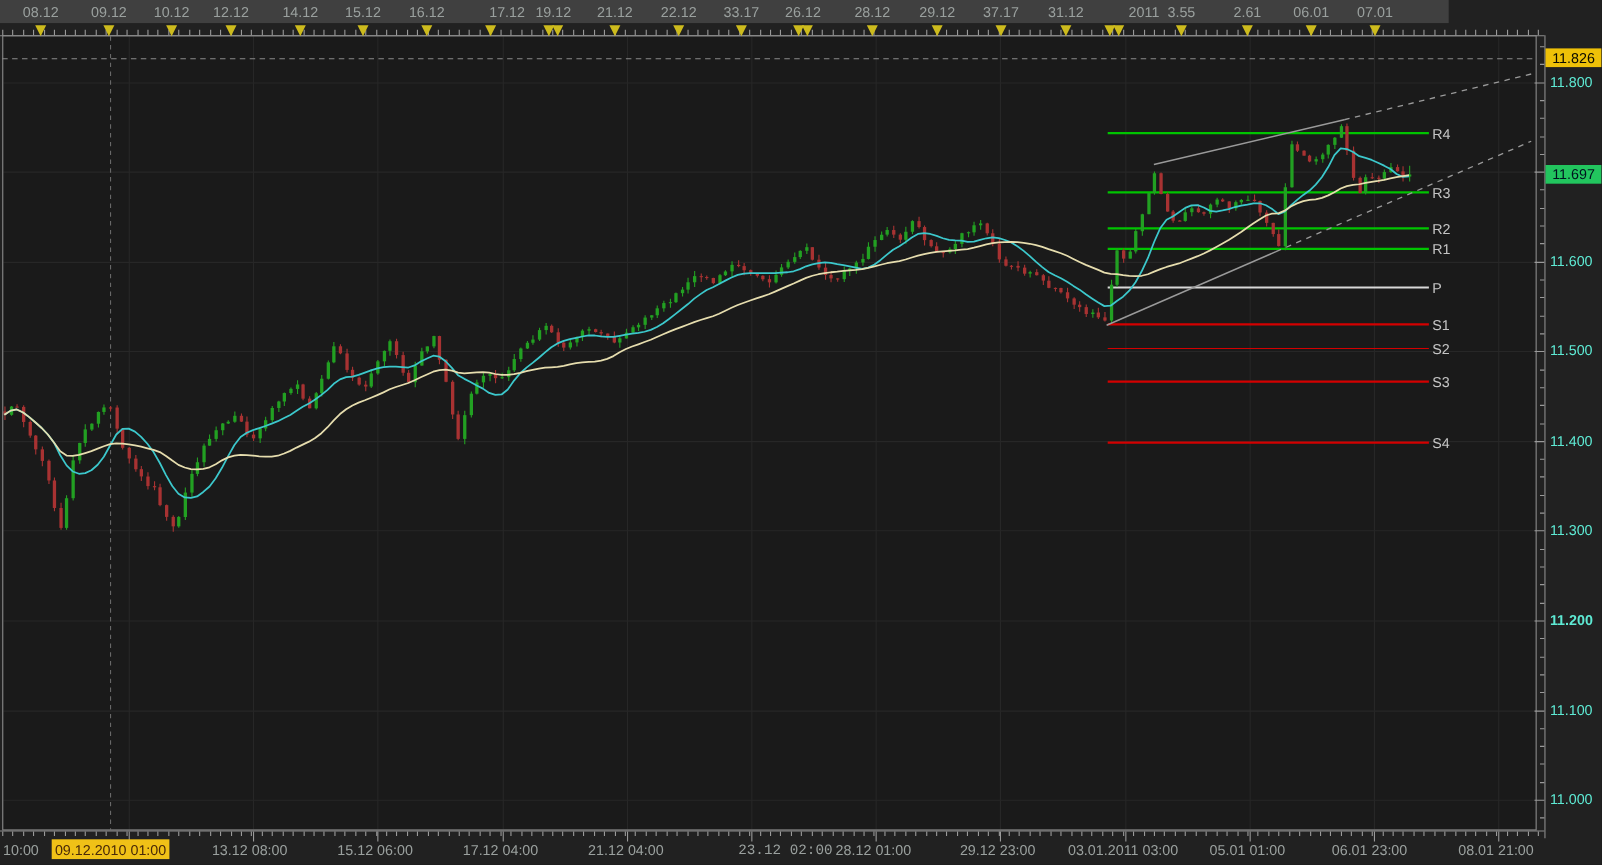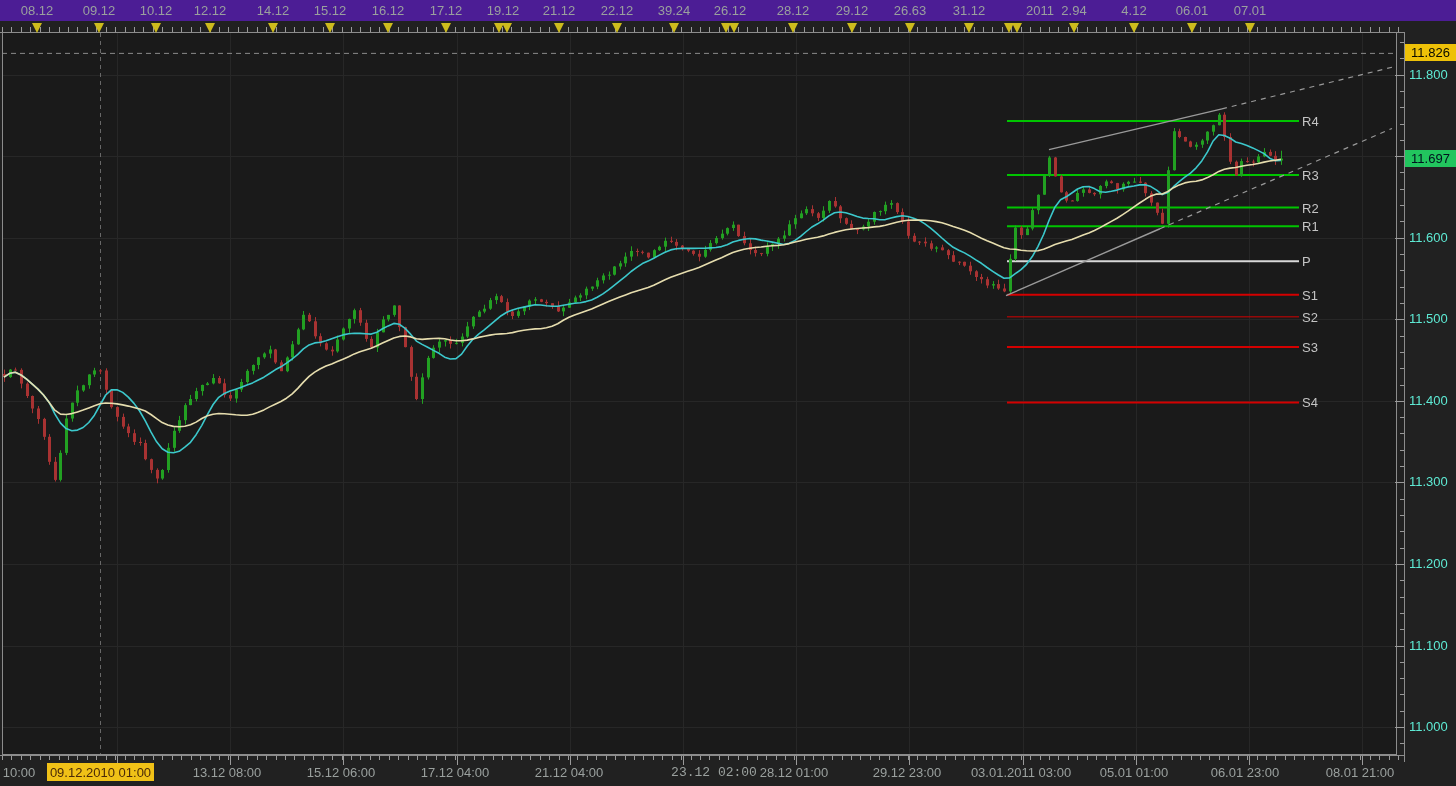--- a/index.html
+++ b/index.html
@@ -1,18 +1,18 @@
 <!DOCTYPE html>
 <html><head>
 <meta charset="utf-8">
 <style>
   html,body{margin:0;padding:0;background:#212121;width:1456px;height:786px;overflow:hidden;
             font-family:"Liberation Sans",sans-serif;}
   .terminal{position:relative;width:1456px;height:786px;background:#212121;}
-  #top-axis{position:absolute;left:0;top:0;width:1456px;height:21px;background:#4c1d95;}
+  #top-axis{position:absolute;left:0;top:0;width:1317px;height:21px;background:#404040;}
   .t-label{position:absolute;top:3px;transform:translateX(-50%);color:#9aa09e;font-size:13px;white-space:nowrap;}
   #chart-svg{position:absolute;left:0;top:0;}
   .b-label{position:absolute;top:765px;transform:translateX(-50%);color:#9aa09e;font-size:13px;white-space:nowrap;}
   .p-label{position:absolute;left:1409px;color:#5eead4;font-size:13px;}
   .badge{position:absolute;left:1405px;width:51px;height:17px;color:#0a0a00;font-size:13px;
          display:flex;align-items:center;justify-content:center;}
   #badge-high{top:45px;background:#eec108;}
   #badge-current{top:150px;background:#22c55e;color:#00121f;}
   #bottom-highlight{position:absolute;left:47px;top:763px;width:107px;height:18px;background:#f0c117;
          color:#4a2a08;font-size:13px;display:flex;align-items:center;justify-content:center;white-space:nowrap;}
@@ -22,33 +22,33 @@
 
 <div class="terminal">
   <div id="top-axis">
       <span class="t-label" style="left: 37px;">08.12</span>
       <span class="t-label" style="left: 99px;">09.12</span>
       <span class="t-label" style="left: 156px;">10.12</span>
       <span class="t-label" style="left: 210px;">12.12</span>
       <span class="t-label" style="left: 273px;">14.12</span>
       <span class="t-label" style="left: 330px;">15.12</span>
       <span class="t-label" style="left: 388px;">16.12</span>
-      <span class="t-label" style="left: 446px;">17.12</span>
+      <span class="t-label" style="left: 461px;">17.12</span>
       <span class="t-label" style="left: 503px;">19.12</span>
       <span class="t-label" style="left: 559px;">21.12</span>
       <span class="t-label" style="left: 617px;">22.12</span>
-      <span class="t-label" style="left: 674px;">39.24</span>
+      <span class="t-label" style="left: 674px;">33.17</span>
       <span class="t-label" style="left: 730px;">26.12</span>
       <span class="t-label" style="left: 793px;">28.12</span>
       <span class="t-label" style="left: 852px;">29.12</span>
-      <span class="t-label" style="left: 910px;">26.63</span>
+      <span class="t-label" style="left: 910px;">37.17</span>
       <span class="t-label" style="left: 969px;">31.12</span>
       <span class="t-label" style="left: 1013px; margin-left: 27px;">2011</span>
-      <span class="t-label" style="left: 1074px;">2.94</span>
-      <span class="t-label" style="left: 1134px;">4.12</span>
+      <span class="t-label" style="left: 1074px;">3.55</span>
+      <span class="t-label" style="left: 1134px;">2.61</span>
       <span class="t-label" style="left: 1192px;">06.01</span>
       <span class="t-label" style="left: 1250px;">07.01</span>
     </div>
   <svg id="chart-svg" width="1456" height="786">
       <rect x="2" y="32" width="1395" height="723" fill="#1a1a1a"></rect>
       <line x1="117.5" y1="33" x2="117.5" y2="754" stroke="#272727" stroke-width="1"></line>
       <line x1="230.5" y1="33" x2="230.5" y2="754" stroke="#272727" stroke-width="1"></line>
       <line x1="343.5" y1="33" x2="343.5" y2="754" stroke="#272727" stroke-width="1"></line>
       <line x1="457.5" y1="33" x2="457.5" y2="754" stroke="#272727" stroke-width="1"></line>
       <line x1="570.5" y1="33" x2="570.5" y2="754" stroke="#272727" stroke-width="1"></line>
@@ -706,21 +706,21 @@
       <line x1="1395" y1="75.5" x2="1404" y2="75.5" stroke="#9a9a9a"></line>
       <line x1="1400" y1="58.5" x2="1404" y2="58.5" stroke="#9a9a9a"></line>
       <line x1="1400" y1="42.5" x2="1404" y2="42.5" stroke="#9a9a9a"></line>
     </svg>
   <div id="price-labels">
       <span class="p-label" style="top: 66.5962px;">11.800</span>
       <span class="p-label" style="top: 229.718px;">11.600</span>
       <span class="p-label" style="top: 311.279px;">11.500</span>
       <span class="p-label" style="top: 392.84px;">11.400</span>
       <span class="p-label" style="top: 474.402px;">11.300</span>
-      <span class="p-label" style="top: 555.963px;">11.200</span>
+      <span class="p-label" style="top: 555.963px; font-weight: bold;">11.200</span>
       <span class="p-label" style="top: 637.524px;">11.100</span>
       <span class="p-label" style="top: 719.085px;">11.000</span>
     </div>
   <div id="bottom-labels">
       <span class="b-label" style="left: 19px;">10:00</span>
       <span class="b-label" style="left: 227px;">13.12 08:00</span>
       <span class="b-label" style="left: 341px;">15.12 06:00</span>
       <span class="b-label" style="left: 455px;">17.12 04:00</span>
       <span class="b-label" style="left: 569px;">21.12 04:00</span>
       <span class="b-label" style="left: 714px; font-family: Liberation Mono, monospace;">23.12 02:00</span>

